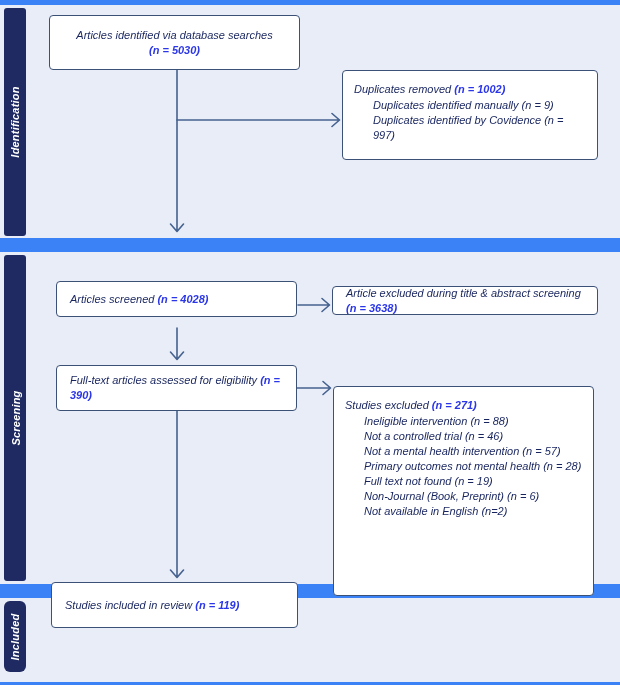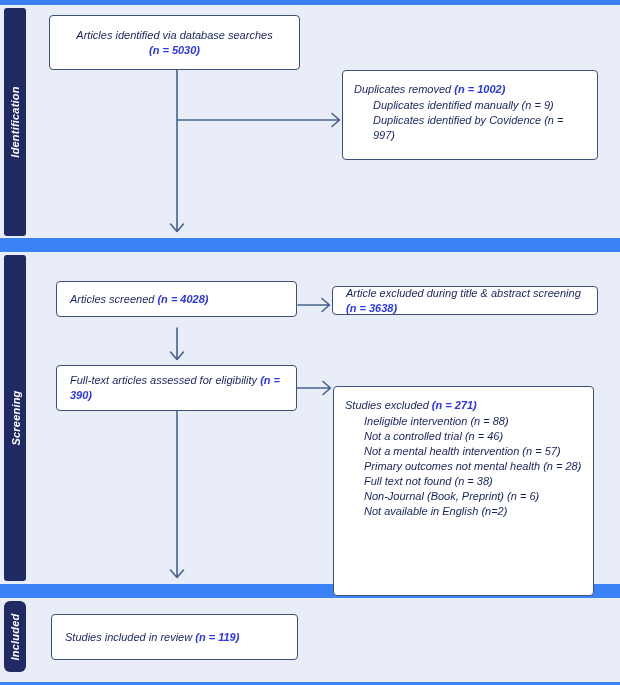--- a/index.html
+++ b/index.html
@@ -151,26 +151,26 @@
   <div class="box top-pad" style="left:333px;top:366px;width:261px;height:210px;margin-top:20px;">
     <div class="title-line">
       <span>Studies excluded</span>
       <span class="n">(n = 271)</span>
     </div>
     <div class="sub-list">
         <div>Ineligible intervention (n = 88)</div>
         <div>Not a controlled trial (n = 46)</div>
         <div>Not a mental health intervention (n = 57)</div>
         <div>Primary outcomes not mental health (n = 28)</div>
-        <div>Full text not found (n = 38)</div>
+        <div>Full text not found (n = 19)</div>
         <div>Non-Journal (Book, Preprint) (n = 6)</div>
         <div>Not available in English (n=2)</div>
       </div>
   </div>
 
-  <div class="box v-center" style="left:51px;top:614px;width:247px;height:46px;">
+  <div class="box v-center" style="left:51px;top:582px;width:247px;height:46px;">
     <div>
       <span>Studies included in review</span>
       <span class="n">(n = 119)</span>
     </div>
   </div>
 
 </div>
 
 </body></html>

